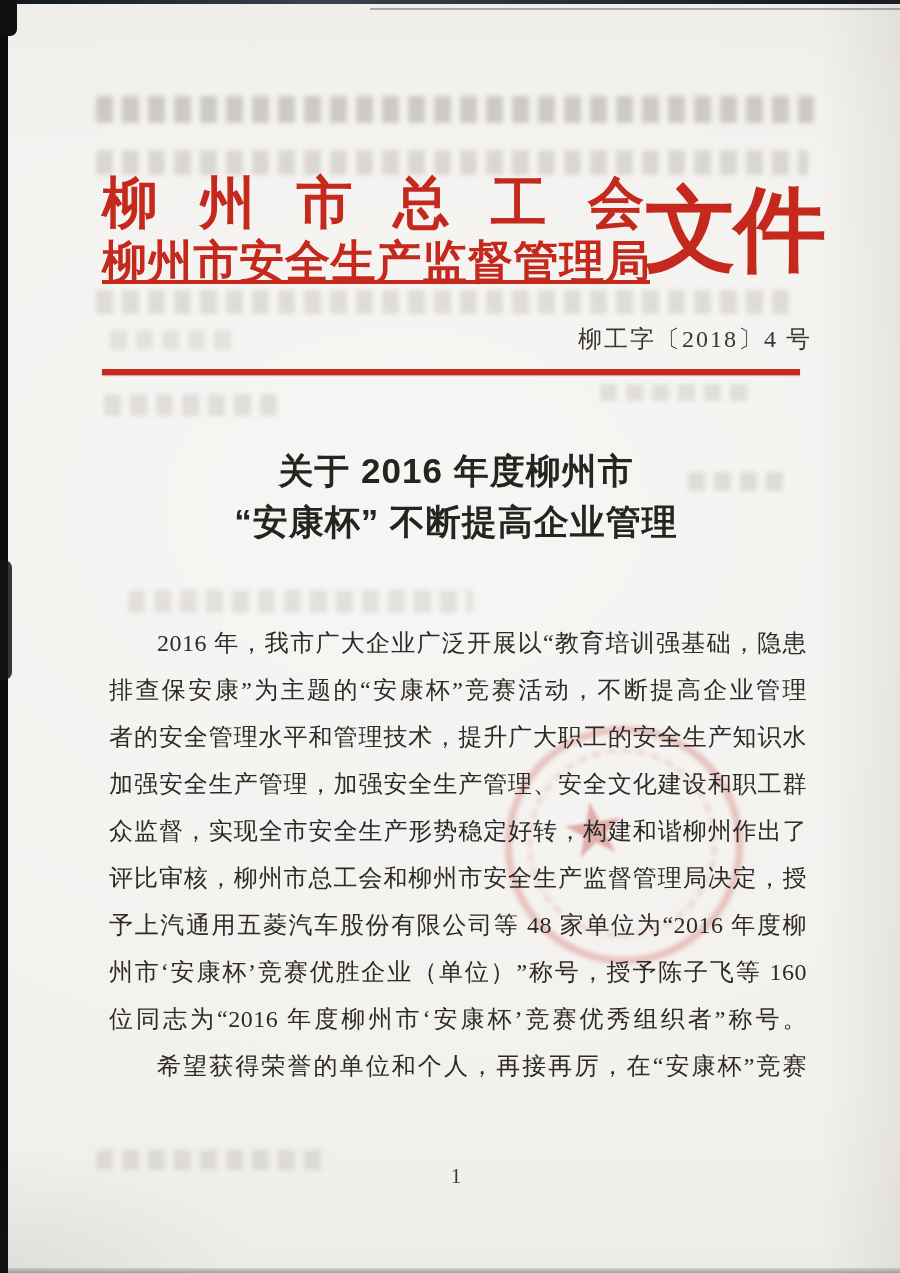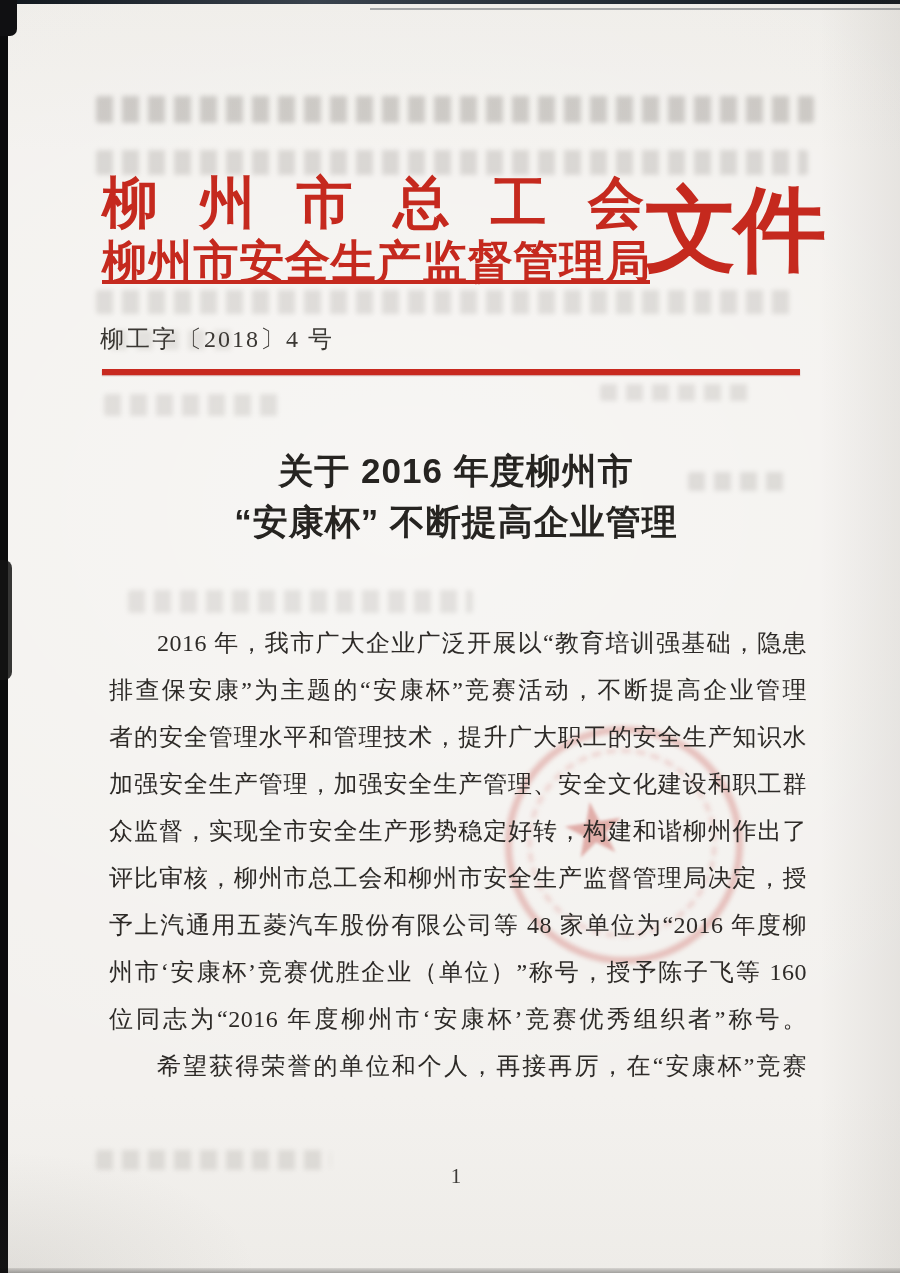--- a/index.html
+++ b/index.html
@@ -37,21 +37,21 @@
     left:102px; top:233px; width:548px; height:58px;
     font-size:45px; line-height:58px; font-weight:bold; color:#c5291e;
     text-align:justify; text-align-last:justify; text-justify:inter-character;text-decoration:underline;
   }
   .doctype{
     left:645px; top:178px; width:172px; height:104px;
     font-size:92px; line-height:104px; font-weight:bold; color:#c5291e;
     letter-spacing:-3px; white-space:nowrap;
   }
   .docnum{
-    left:100px; top:322px; width:712px; text-align:left;
+    left:100px; top:322px; width:712px; text-align:right;
     font-size:24px; line-height:34px; color:#3a3733; letter-spacing:2px;
   }
   .redline{left:102px; top:369px; width:698px; height:6px; background:#c8291f; box-shadow:0 1px 1px rgba(160,30,25,.35);}
   
   .title{
     left:100px; top:445px; width:712px; text-align:center;
     font-family:"Liberation Sans", sans-serif; font-weight:bold; color:#262421;
     font-size:35px; line-height:51px; letter-spacing:1px;
   }
   

